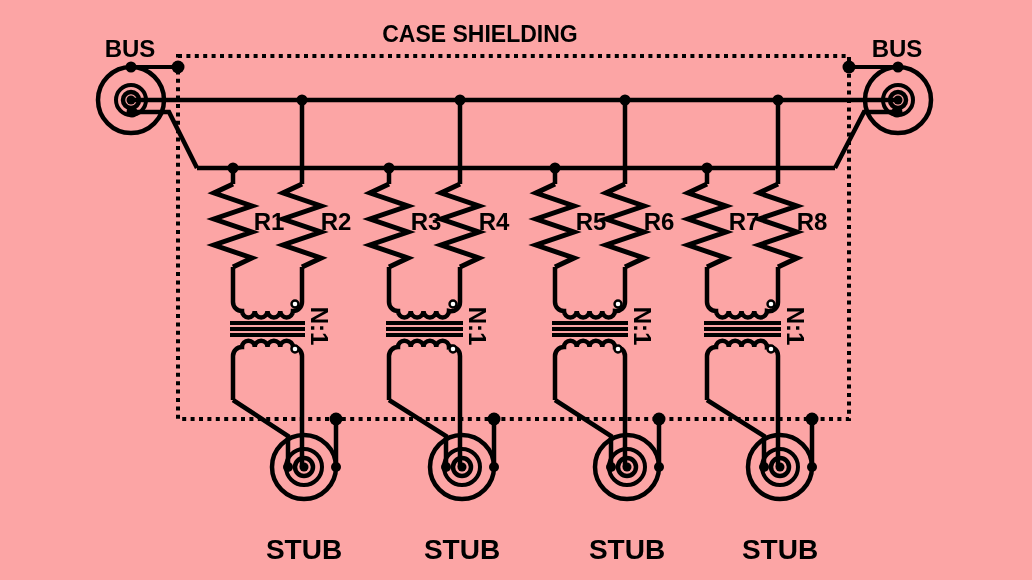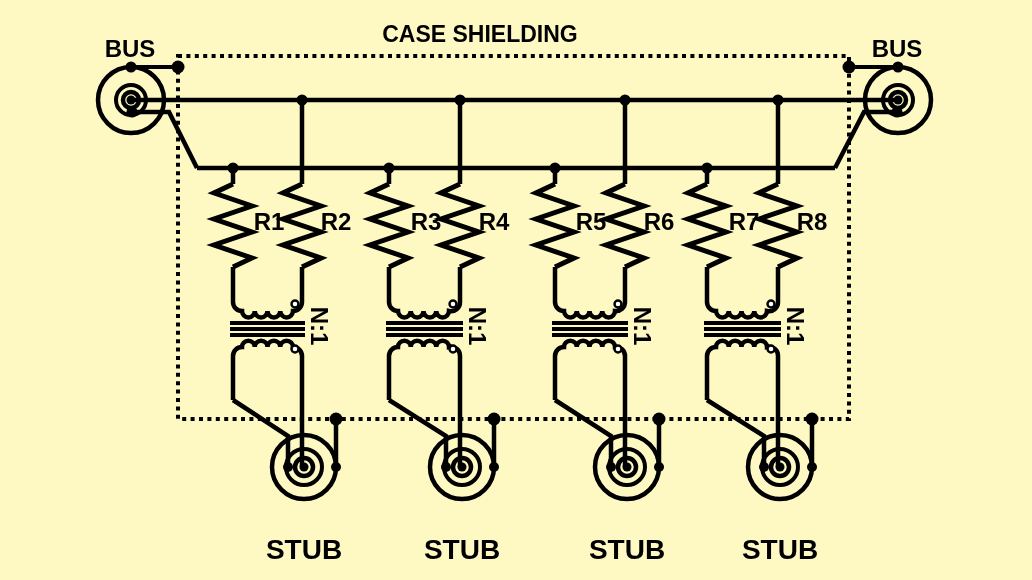--- a/index.html
+++ b/index.html
@@ -11,21 +11,21 @@
   .dotted{stroke:currentColor;fill:none;stroke-width:4;stroke-dasharray:4 4.4;}
   .jdot{fill:currentColor;stroke:none;}
   .pdot{fill:#ffffff;stroke:currentColor;stroke-width:2.4;}
   .lbl{font-family:"Liberation Sans",sans-serif;font-weight:bold;fill:currentColor;font-size:24px;}
   .lbl-case{font-size:23px;}
   .lbl-stub{font-size:28px;}
 </style>
 </head>
 <body>
 
-<div id="canvas" style="background: #fef9c3;">
+<div id="canvas" style="background: #fca5a5;">
 <svg id="schematic" width="1032" height="580" viewBox="0 0 1032 580" style="color: rgb(0, 0, 0);">
 
   <rect x="178" y="56" width="671" height="363" class="dotted"></rect>
 
   <text x="480" y="42" text-anchor="middle" class="lbl lbl-case">CASE SHIELDING</text>
 
   <path d="M132 100 H898" class="w"></path>
 
   <path d="M197 168 H835" class="w"></path>
 

